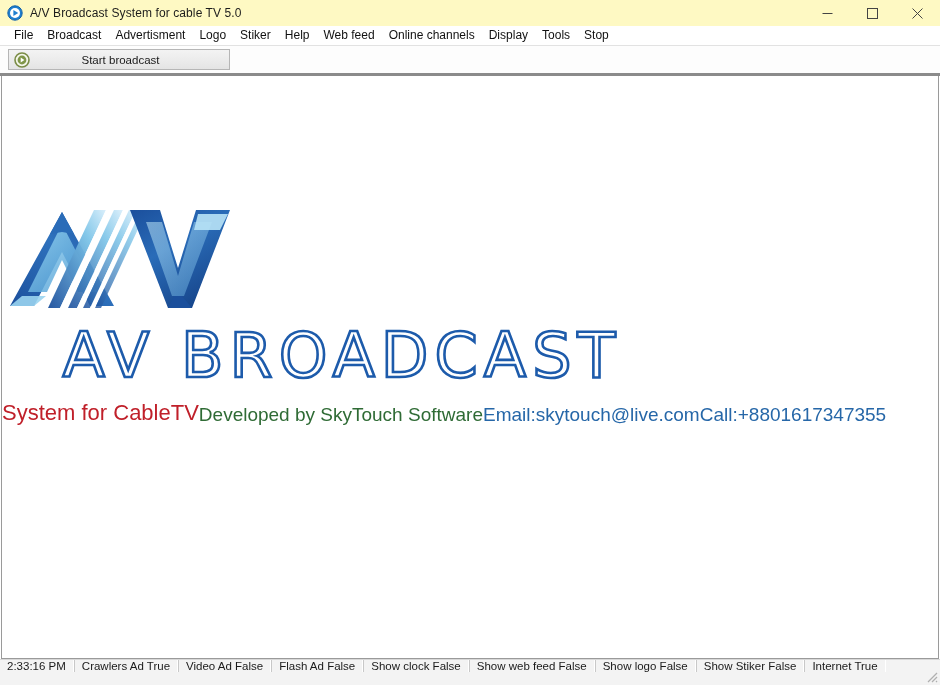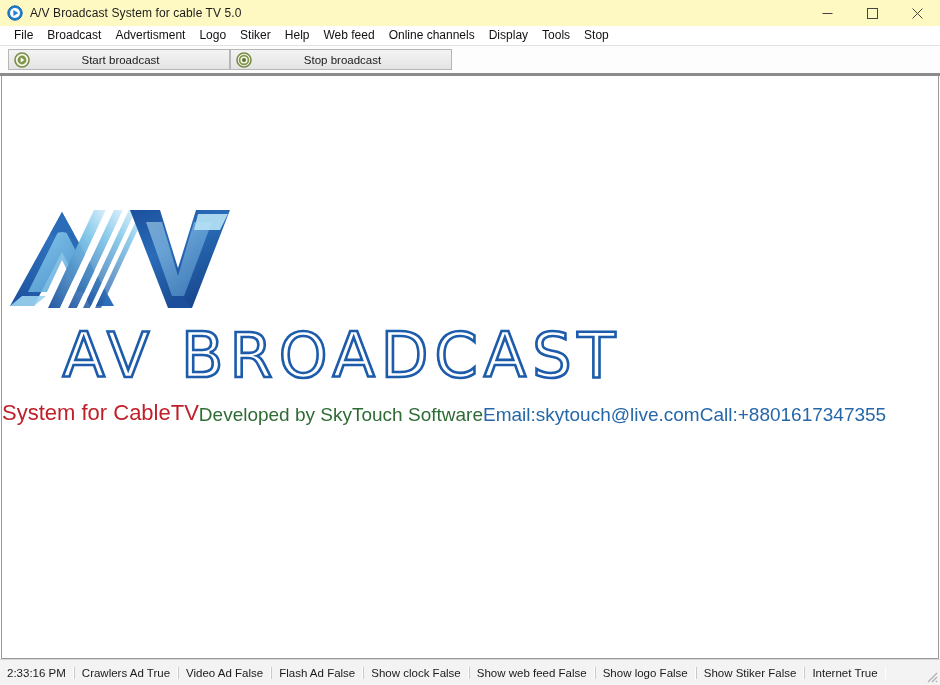--- a/index.html
+++ b/index.html
@@ -175,21 +175,21 @@
     margin-top: 4px;
   }
 
   
   .status-bar {
     height: 26px;
     min-height: 26px;
     background: #f3f3f3;
     border-top: 1px solid #d8d8d8;
     display: flex;
-    align-items: center;
+    align-items: flex-start;
     position: relative;
     box-sizing: border-box;
   }
   .status-panel {
     display: flex;
     align-items: center;
     font-size: 11.5px;
     color: #1a1a1a;
     padding: 0 7px;
     border-left: 1px solid #c8c8c8;
@@ -268,30 +268,20 @@
       <span class="tool-btn-icon">
         <svg viewBox="0 0 16 16" width="16" height="16">
           <circle cx="8" cy="8" r="7" fill="#f4f6ea" stroke="#7a8c46" stroke-width="1.6"></circle>
           <circle cx="8" cy="8" r="4.4" fill="#7f9648"></circle>
           <polygon points="6.7,5.4 10.4,8 6.7,10.6" fill="#ffffff"></polygon>
         </svg>
       </span>
       <span class="tool-btn-label">Start broadcast</span>
     </button>
 
-    <button class="tool-btn stop">
-      <span class="tool-btn-icon">
-        <svg viewBox="0 0 16 16" width="16" height="16">
-          <circle cx="8" cy="8" r="7" fill="#f4f6ea" stroke="#7a8c46" stroke-width="1.6"></circle>
-          <circle cx="8" cy="8" r="4.4" fill="none" stroke="#7f9648" stroke-width="1.6"></circle>
-          <circle cx="8" cy="8" r="2" fill="#5c7030"></circle>
-        </svg>
-      </span>
-      <span class="tool-btn-label">Stop broadcast</span>
-    </button>
   </div>
 
   <div class="content-area">
     <div class="splash">
 
       <svg class="logo-mark" viewBox="0 0 240 110">
         <defs>
           <linearGradient id="gA1" x1="0" y1="1" x2="1" y2="0">
             <stop offset="0%" stop-color="#1b4f9c"></stop>
             <stop offset="55%" stop-color="#2f72bd"></stop>

